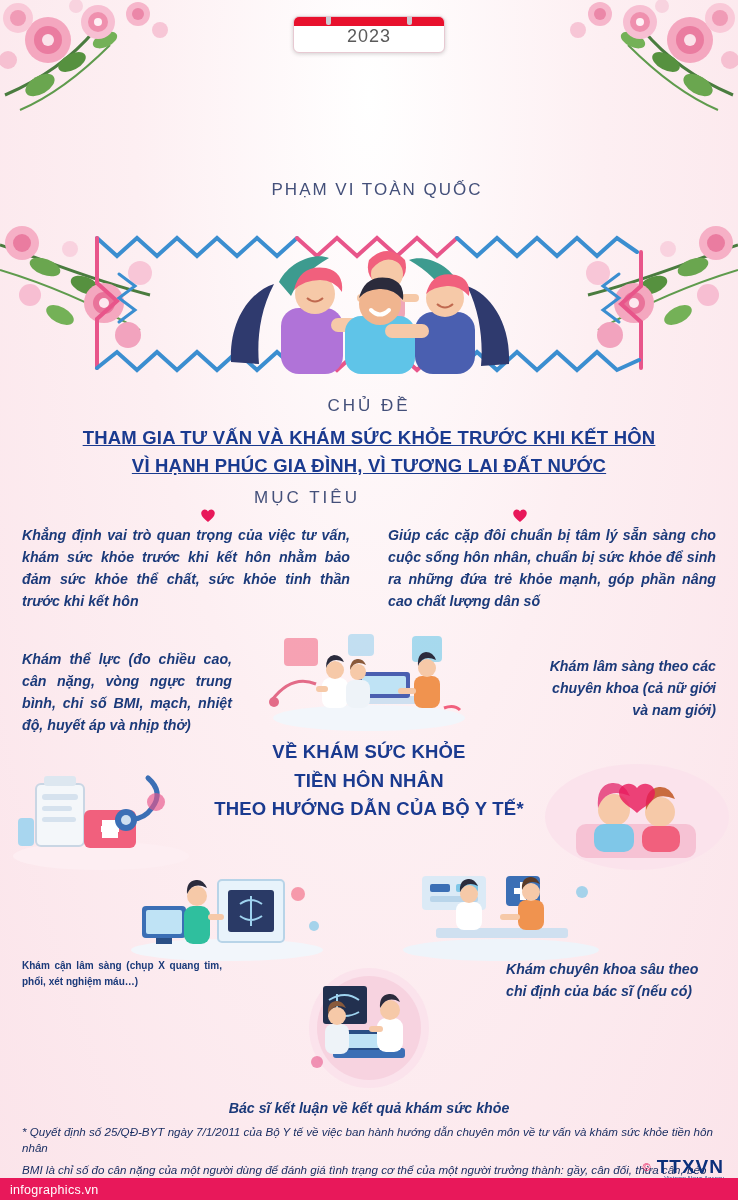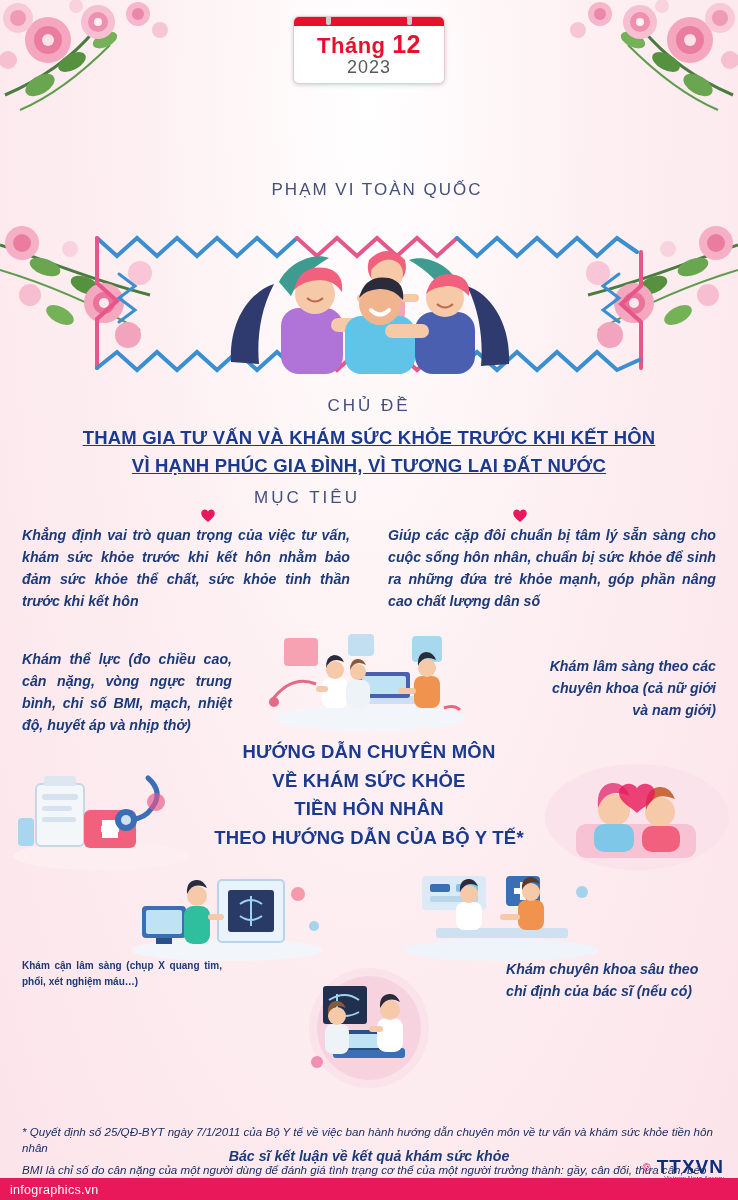--- a/index.html
+++ b/index.html
@@ -125,21 +125,21 @@
     font-weight:bold;text-align:justify;
   }
   .bl-right{
     position:absolute;top:958px;right:22px;width:210px;
     color:#1b3a7a;font-size:14.2px;line-height:1.55;
     font-style:italic;font-weight:bold;text-align:left;
   }
   .bottom-caption{
     position:absolute;top:1098px;left:0;width:738px;text-align:center;
     color:#1b3a7a;font-size:14.2px;line-height:1.5;
-    font-style:italic;font-weight:bold;margin-top:48px;
+    font-style:italic;font-weight:bold;
   }
 
   
   .ill{position:absolute;overflow:hidden;}
   .ill-doctor{top:622px;left:262px;width:214px;height:112px;}
   .ill-kit{top:762px;left:6px;width:190px;height:110px;}
   .ill-couple{top:762px;right:6px;width:190px;height:110px;border-radius:50%/46%;}
   .ill-xray{top:866px;left:122px;width:210px;height:96px;}
   .ill-consult{top:866px;left:396px;width:210px;height:96px;}
   .ill-result{top:966px;left:50%;transform:translateX(-50%);width:184px;height:124px;}
@@ -263,24 +263,20 @@
       <circle cx="104" cy="78" r="5" fill="#fde8ef"></circle>
       <circle cx="140" cy="48" r="12" fill="#f8c6d7"></circle>
       <circle cx="30" cy="70" r="11" fill="#f7bed2"></circle>
       <circle cx="128" cy="110" r="13" fill="#f2a3be"></circle>
       <circle cx="70" cy="24" r="8" fill="#f9d2df"></circle>
     </svg>
   </div>
 
   <div class="calendar">
     <div class="cal-top"></div>
-    <div class="cal-month">
-      <span>Tháng</span>
-      <span class="num">12</span>
-    </div>
     <div class="cal-year">2023</div>
   </div>
 
   <div class="scope">PHẠM VI TOÀN QUỐC</div>
 
   <div class="hero">
     <svg class="chain" viewBox="0 0 560 150">
       <g fill="none" stroke-width="4" stroke-linecap="round">
         <path d="M8 10 L28 28 L48 10 L68 28 L88 10 L108 28 L128 10 L148 28 L168 10 L188 28 L208 10" stroke="#3b8ed0"></path>
         <path d="M208 10 L228 28 L248 10 L268 28 L288 10 L308 28 L328 10 L348 28 L368 10" stroke="#e8558a"></path>
@@ -388,21 +384,20 @@
         <rect x="152" y="54" width="26" height="32" rx="8" fill="#f0934f"></rect>
         <circle cx="165" cy="46" r="9" fill="#f6c9a8"></circle>
         <path d="M156 44 q5 -12 18 -6 q-3 -8 -10 -8 q-9 1 -8 14Z" fill="#2b2b3c"></path>
         <rect x="136" y="66" width="18" height="6" rx="3" fill="#f6c9a8"></rect>
       </g>
       <path d="M182 86 q10 -4 16 2" stroke="#f1607d" stroke-width="3" fill="none"></path>
     </svg>
   </div>
 
   <div class="center-title">
-    <div>HƯỚNG DẪN CHUYÊN MÔN</div>
     <div>VỀ KHÁM SỨC KHỎE</div>
     <div>TIỀN HÔN NHÂN</div>
     <div>THEO HƯỚNG DẪN CỦA BỘ Y TẾ*</div>
   </div>
 
   <div class="ill ill-kit">
     <svg viewBox="0 0 190 110">
       <ellipse cx="95" cy="94" rx="88" ry="14" fill="#fdeef2"></ellipse>
       <rect x="30" y="22" width="48" height="62" rx="5" fill="#f4f7fa" stroke="#c9d6e4" stroke-width="2"></rect>
       <rect x="38" y="14" width="32" height="10" rx="3" fill="#dde7f0"></rect>

